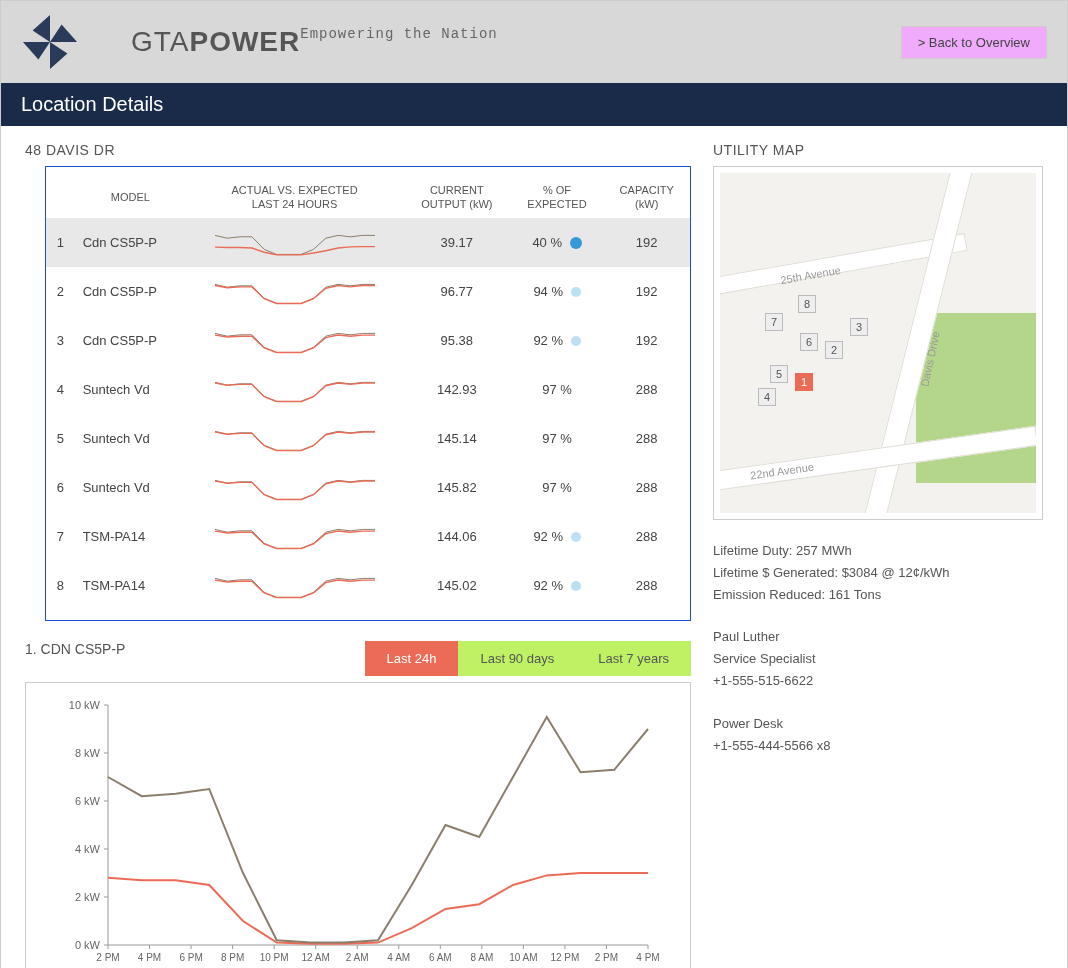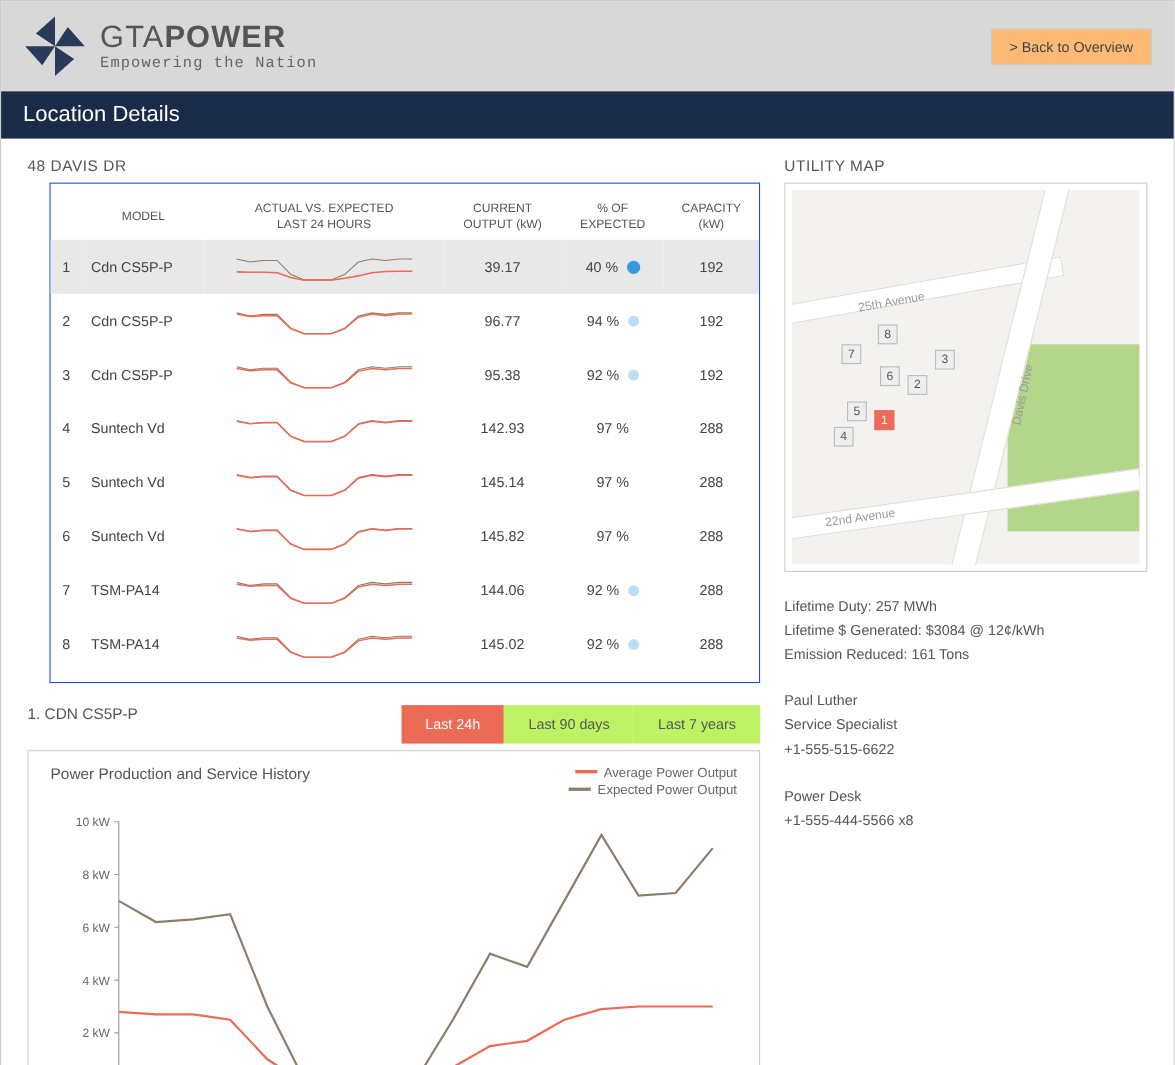--- a/index.html
+++ b/index.html
@@ -1,25 +1,25 @@
 <!DOCTYPE html>
 <html><head>
 <meta charset="utf-8">
 <style>
 * { box-sizing: border-box; margin: 0; padding: 0; }
 body { font-family: "Segoe UI", Arial, sans-serif; background: #fff; color: #333; font-size: 13px; }
 .app { width: 1068px; margin: 0 auto; border: 1px solid #ccc; }
 .header { background: #d8d8d8; padding: 12px 20px; display: flex; justify-content: space-between; align-items: center; }
 .logo-area { display: flex; align-items: center; gap: 12px; }
 .logo-icon svg { width: 58px; height: 58px; display: block; }
-.logo-text { display: flex; flex-direction: column; }
+.logo-text { display: flex; flex-direction: row; margin-left: 40px; }
 .logo-title { font-size: 28px; font-weight: 300; color: #555; letter-spacing: 1px; }
 .logo-title b { font-weight: 600; }
 .logo-sub { font-family: "Courier New", monospace; font-size: 14px; color: #666; letter-spacing: 1px; }
-.back-btn { background: #fdba74; border: 1px solid #ccc; padding: 8px 16px; font-size: 13px; color: #444; cursor: pointer; }
+.back-btn { background: #f0abfc; border: 1px solid #ccc; padding: 8px 16px; font-size: 13px; color: #444; cursor: pointer; }
 .titlebar { background: #1a2b4a; color: #fff; padding: 10px 20px; font-size: 20px; font-weight: 300; }
 .content { padding: 16px 24px 28px; display: grid; grid-template-columns: 1fr 330px; gap: 22px; }
 .left-col, .right-col { display: flex; flex-direction: column; gap: 20px; }
 .section-heading { font-size: 14px; color: #555; margin-bottom: 8px; letter-spacing: 0.5px; }
 .table-box { border: 1px solid #1d4ed8; padding: 10px 0; margin-left: 20px; }
 table.panels { width: 100%; border-collapse: collapse; font-size: 13px; }
 table.panels th { font-weight: 400; color: #555; font-size: 11px; padding: 6px 8px; text-align: center; line-height: 1.3; }
 table.panels td { padding: 8px 8px; text-align: center; color: #444; }
 table.panels tr.highlight td { background: #e8e8e8; }
 .spark { width: 160px; height: 30px; }
@@ -193,33 +193,20 @@
       <div>
         <div class="detail-header">
           <div class="detail-title">1. CDN CS5P-P</div>
           <div class="time-btns" id="time-btns">
               <button class="time-btn active">Last 24h</button>
               <button class="time-btn">Last 90 days</button>
               <button class="time-btn">Last 7 years</button>
             </div>
         </div>
         <div class="chart-box">
-          <div class="chart-top">
-            <div class="chart-title">Power Production and Service History</div>
-            <div class="legend">
-              <div class="legend-item">
-                  <span class="legend-swatch" style="background:#ec6b56"></span>
-                  <span>Average Power Output</span>
-                </div>
-              <div class="legend-item">
-                  <span class="legend-swatch" style="background:#8b7e6c"></span>
-                  <span>Expected Power Output</span>
-                </div>
-            </div>
-          </div>
           <svg class="chart-svg" id="main-chart" viewBox="0 0 600 280">
               <g>
                 <line x1="50" y1="10" x2="50" y2="250" stroke="#999"></line>
                 <line x1="50" y1="250" x2="590" y2="250" stroke="#999"></line>
                 <line x1="46" y1="250" x2="50" y2="250" stroke="#999"></line>
                 <text x="42" y="254" text-anchor="end" font-size="11" fill="#666">0 kW</text>
                 <line x1="46" y1="202" x2="50" y2="202" stroke="#999"></line>
                 <text x="42" y="206" text-anchor="end" font-size="11" fill="#666">2 kW</text>
                 <line x1="46" y1="154" x2="50" y2="154" stroke="#999"></line>
                 <text x="42" y="158" text-anchor="end" font-size="11" fill="#666">4 kW</text>

